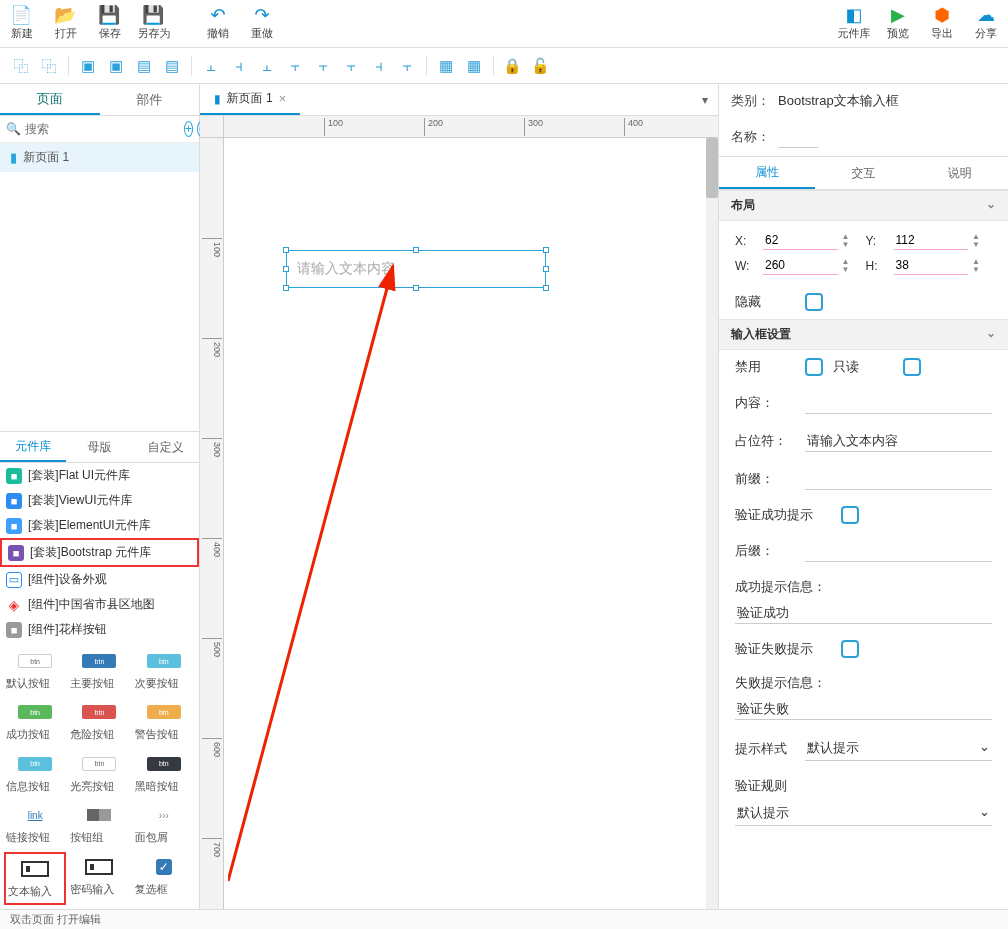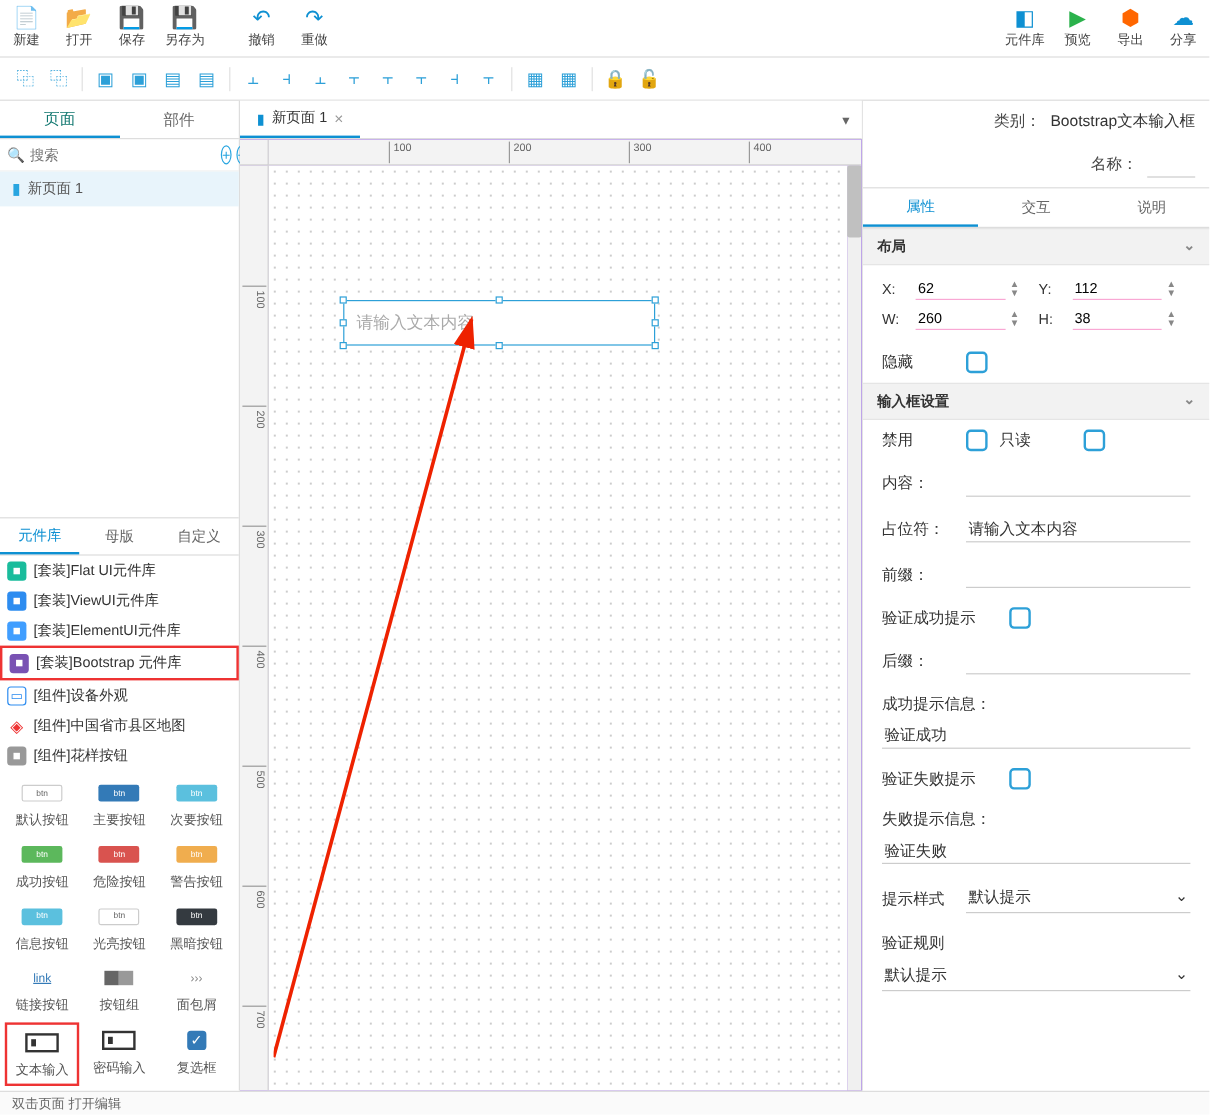--- a/index.html
+++ b/index.html
@@ -46,21 +46,21 @@
 .lib-ico.teal { background: #1abc9c; }
 .lib-ico.blue { background: #2d8cf0; }
 .lib-ico.ltblue { background: #409eff; }
 .lib-ico.purple { background: #7952b3; }
 .lib-ico.outline { border: 1px solid #2d8cf0; color: #2d8cf0; }
 .lib-ico.red { color: #e33; background: none; font-size: 14px; }
 .lib-ico.grey { background: #999; }
 
 
 .widget-grid { display: grid; grid-template-columns: repeat(3, 1fr); gap: 2px; padding: 4px; overflow-y: auto; flex: 1; }
-.widget-cell { text-align: center; padding: 2px; cursor: pointer; }
+.widget-cell { padding: 2px; cursor: pointer; }
 .widget-cell.sel { border: 2px solid #e33; }
 .wg-thumb { height: 26px; display: flex; align-items: center; justify-content: center; margin: 0 auto 2px; }
 .wg-btn { width: 34px; height: 14px; border-radius: 2px; font-size: 7px; color: #fff; display: flex; align-items: center; justify-content: center; }
 .wg-lbl { font-size: 11px; color: #555; white-space: nowrap; overflow: hidden; }
 .wg-input-box { width: 28px; height: 16px; border: 2px solid #333; position: relative; }
 .wg-input-box::after { content: ""; position: absolute; left: 3px; top: 3px; width: 4px; height: 6px; background: #333; }
 
 
 .center-tabs { height: 32px; border-bottom: 1px solid #ddd; display: flex; align-items: center; background: #fff; }
 .ctab { height: 100%; padding: 0 14px; display: flex; align-items: center; gap: 6px; color: #333; border-bottom: 2px solid #0e90d2; cursor: pointer; }
@@ -82,21 +82,21 @@
 .hdl.nw { top: -4px; left: -4px; } .hdl.n { top: -4px; left: 50%; margin-left: -3px; } .hdl.ne { top: -4px; right: -4px; }
 .hdl.w { top: 50%; left: -4px; margin-top: -3px; } .hdl.e { top: 50%; right: -4px; margin-top: -3px; }
 .hdl.sw { bottom: -4px; left: -4px; } .hdl.s { bottom: -4px; left: 50%; margin-left: -3px; } .hdl.se { bottom: -4px; right: -4px; }
 
 .arrow { position: absolute; pointer-events: none; }
 
 .scrollbar-v { position: absolute; top: 22px; right: 0; width: 12px; bottom: 0; background: #f0f0f0; }
 .scroll-thumb { position: absolute; top: 0; width: 100%; height: 60px; background: #c0c0c0; border-radius: 2px; }
 
 
-.prop-row { padding: 8px 12px; display: flex; align-items: center; gap: 8px; font-size: 13px; justify-content: flex-end; }
+.prop-row { padding: 8px 12px; display: flex; align-items: center; gap: 8px; font-size: 13px; }
 .prop-lbl { color: #444; min-width: 36px; }
 .rtabs { display: flex; border-top: 1px solid #ddd; border-bottom: 1px solid #ddd; height: 34px; }
 .rtab { flex: 1; text-align: center; display: flex; align-items: center; justify-content: center; cursor: pointer; color: #666; }
 .rtab.active { color: #0e90d2; border-bottom: 2px solid #0e90d2; }
 .section-hd { background: #f2f2f2; padding: 6px 12px; font-weight: bold; display: flex; justify-content: space-between; border-top: 1px solid #e5e5e5; border-bottom: 1px solid #e5e5e5; cursor: pointer; }
 .section-hd .chev { color: #888; }
 .form-grid { display: grid; grid-template-columns: 24px 1fr 20px 24px 1fr 20px; gap: 6px 4px; padding: 10px 16px; align-items: center; }
 .form-grid input { width: 100%; border: none; border-bottom: 1px solid #f9a8d4; padding: 2px; font-size: 12px; outline: none; }
 .spin { display: flex; flex-direction: column; font-size: 8px; color: #888; line-height: 8px; }
 .spin span { cursor: pointer; }

